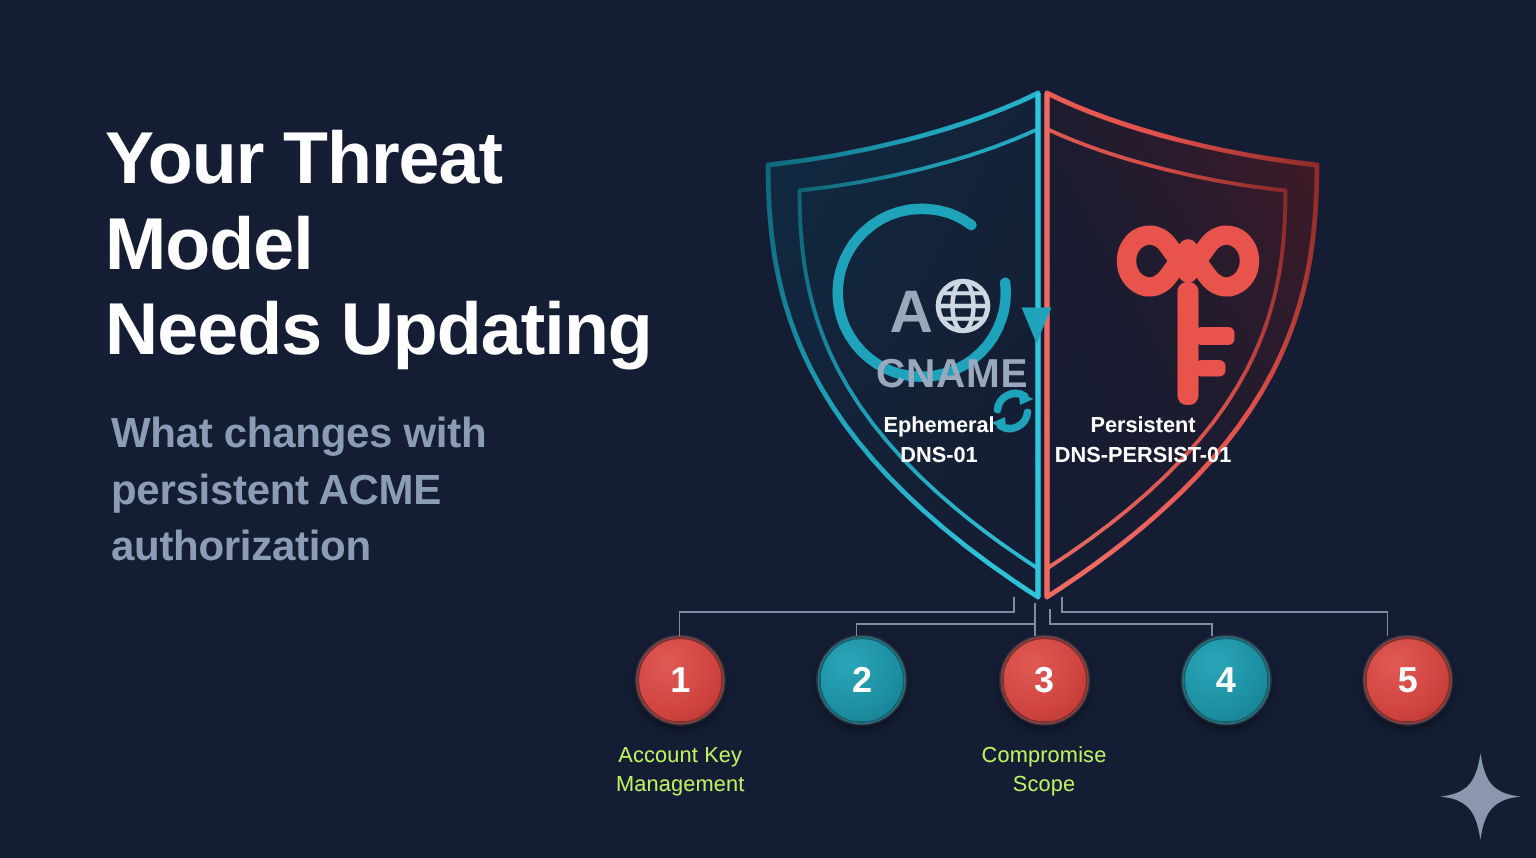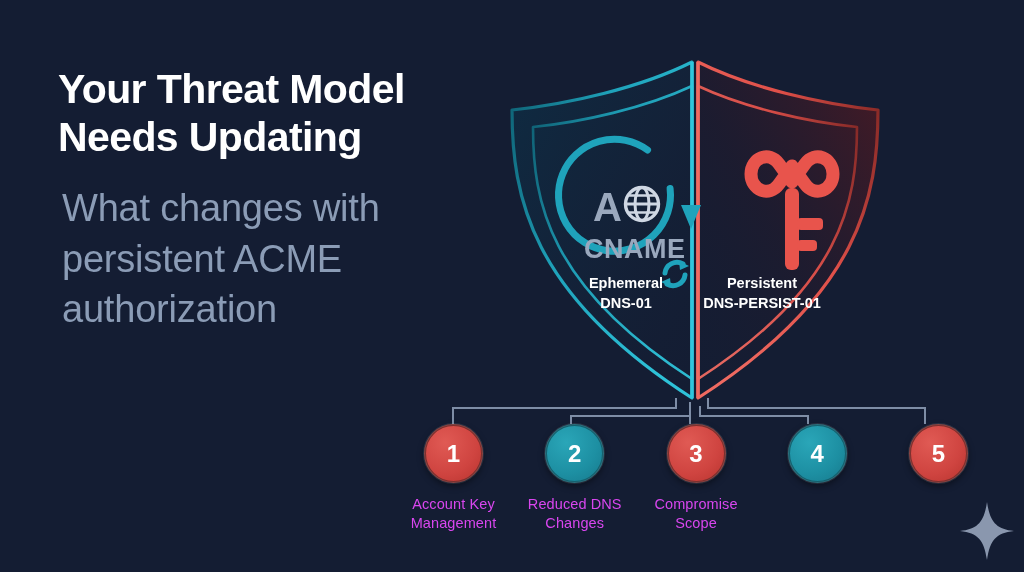--- a/index.html
+++ b/index.html
@@ -8,26 +8,26 @@
     width:1024px;height:572px;overflow:hidden;
     background:#141d33;
     font-family:"Liberation Sans","DejaVu Sans",sans-serif;
     position:relative;
   }
   #stage{position:absolute;inset:0;width:1024px;height:572px;}
 
   
   #textblock{position:absolute;left:58px;top:66px;width:430px;}
   #title{
-    color:#ffffff;font-size:41px;font-weight:bold;line-height:1.16;
-    letter-spacing:-0.6px;margin:0;white-space:pre-line;
+    color:#ffffff;font-size:49px;font-weight:bold;line-height:1.16;
+    letter-spacing:-0.6px;margin:12px;white-space:pre-line;
   }
   #subtitle{
-    color:#8b9cb6;font-size:38px;font-weight:normal;line-height:1.33;
-    letter-spacing:-0.2px;margin:22px 0 0 4px;white-space:pre-line;
+    color:#8b9cb6;font-size:28px;font-weight:bold;line-height:1.33;
+    letter-spacing:-0.2px;margin:22px 0 0 16px;white-space:pre-line;
   }
 
   
   #shieldwrap{position:absolute;left:490px;top:46px;width:420px;height:370px;}
   #shieldwrap svg{display:block;}
 
   
   #connectors{position:absolute;left:0px;top:390px;width:1024px;height:60px;}
 
   
@@ -43,21 +43,21 @@
   }
   .badge::after{
     content:"";position:absolute;inset:-3px;border-radius:50%;
     border:2px solid rgba(255,255,255,.10);
   }
   .badge.red{background:radial-gradient(circle at 35% 30%,#e05a54 0%,#cf4440 60%,#b8342f 100%);
              border:2px solid #7c2f2d;}
   .badge.teal{background:radial-gradient(circle at 35% 30%,#2aa6b8 0%,#1d8fa2 60%,#17798c 100%);
               border:2px solid #14606e;}
   .caption{
-    margin-top:12px;color:#d946ef;font-size:14.5px;line-height:1.32;
+    margin-top:12px;color:#bef264;font-size:14.5px;line-height:1.32;
     text-align:center;white-space:pre-line;letter-spacing:.1px;
   }
 
   
   #sparkle{position:absolute;left:958px;top:500px;width:58px;height:62px;}
 </style>
 </head>
 <body style="background: rgb(20, 29, 51);">
 
 <div id="stage">
@@ -173,22 +173,20 @@
   <div id="items">
 
     <div class="item">
       <div class="badge red">1</div>
       <div class="caption">Account Key
 Management</div>
     </div>
 
     <div class="item">
       <div class="badge teal">2</div>
-      <div class="caption">Reduced DNS
-Changes</div>
     </div>
 
     <div class="item">
       <div class="badge red">3</div>
       <div class="caption">Compromise
 Scope</div>
     </div>
 
     <div class="item">
       <div class="badge teal">4</div>

